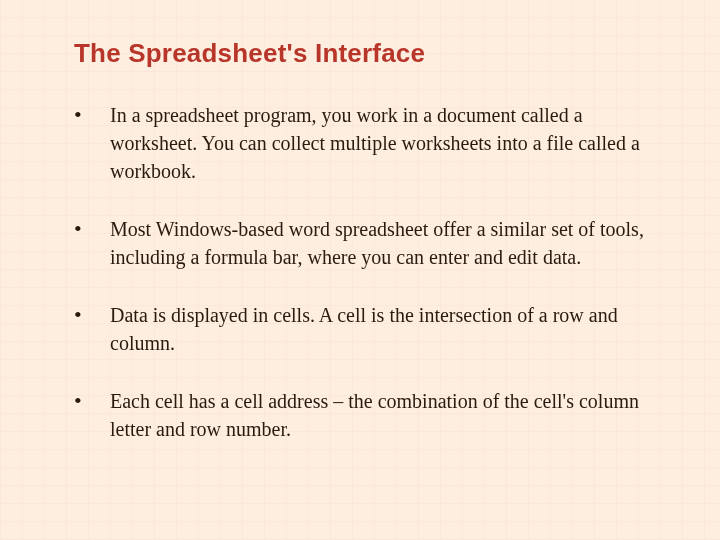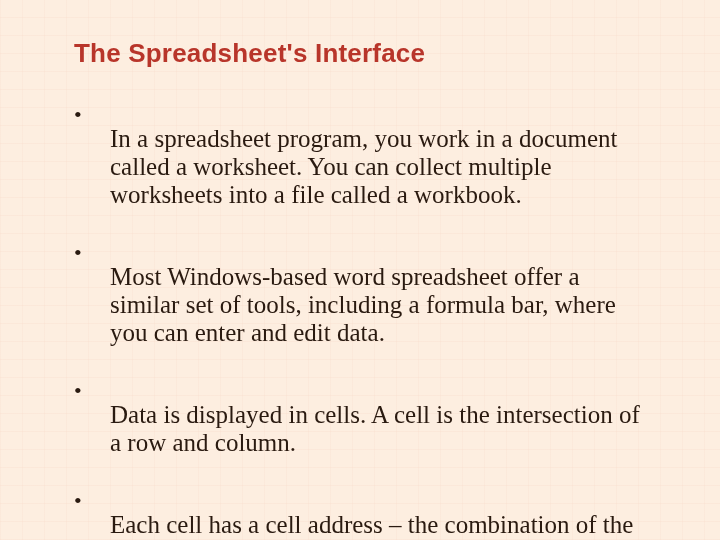--- a/index.html
+++ b/index.html
@@ -52,23 +52,22 @@
   .bullet-dot {
     flex: 0 0 auto;
     width: 36px;
     font-size: 22px;
     line-height: 28px;
     text-align: left;
     padding-left: 2px;
   }
   .bullet-text {
     flex: 1 1 auto;
-    font-size: 25px;
+    font-size: 20px;
     line-height: 28px;
-    margin-top: 24px;
   }
 </style>
 </head>
 <body>
 
 <div class="slide">
   <h1 class="title">The Spreadsheet's Interface</h1>
   <ul class="bullets">
     <li>
       <span class="bullet-dot">•</span>

